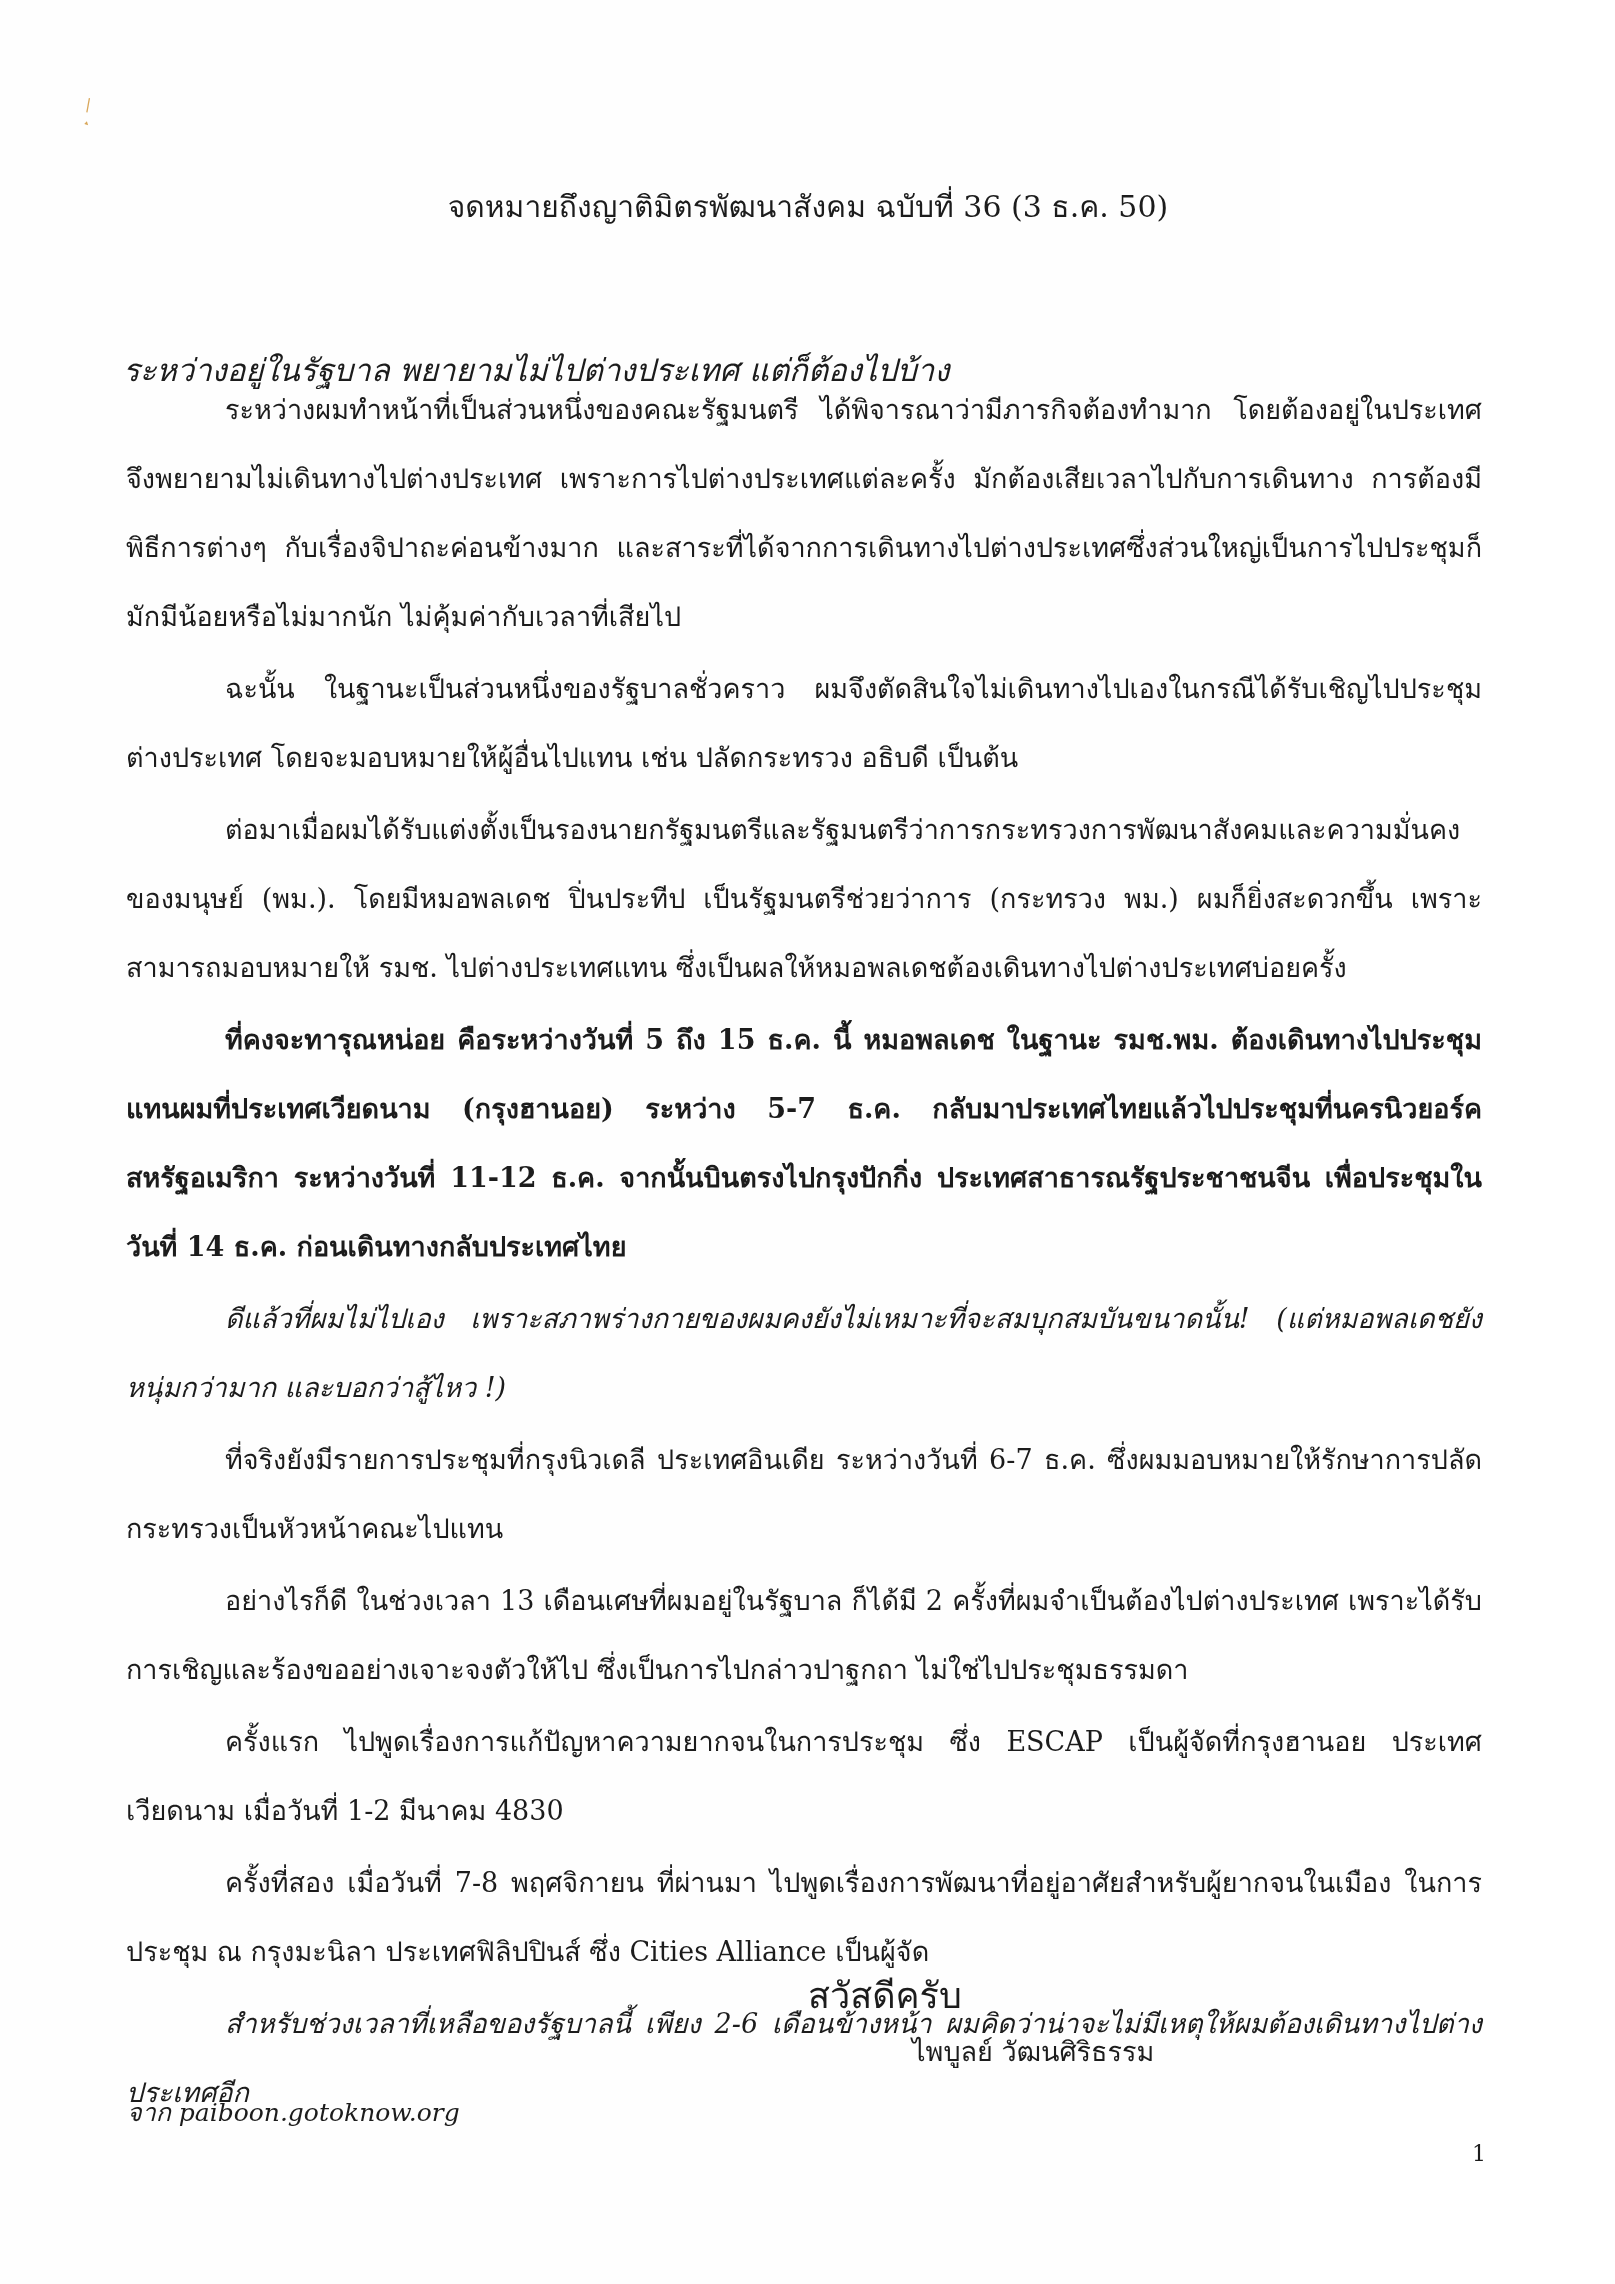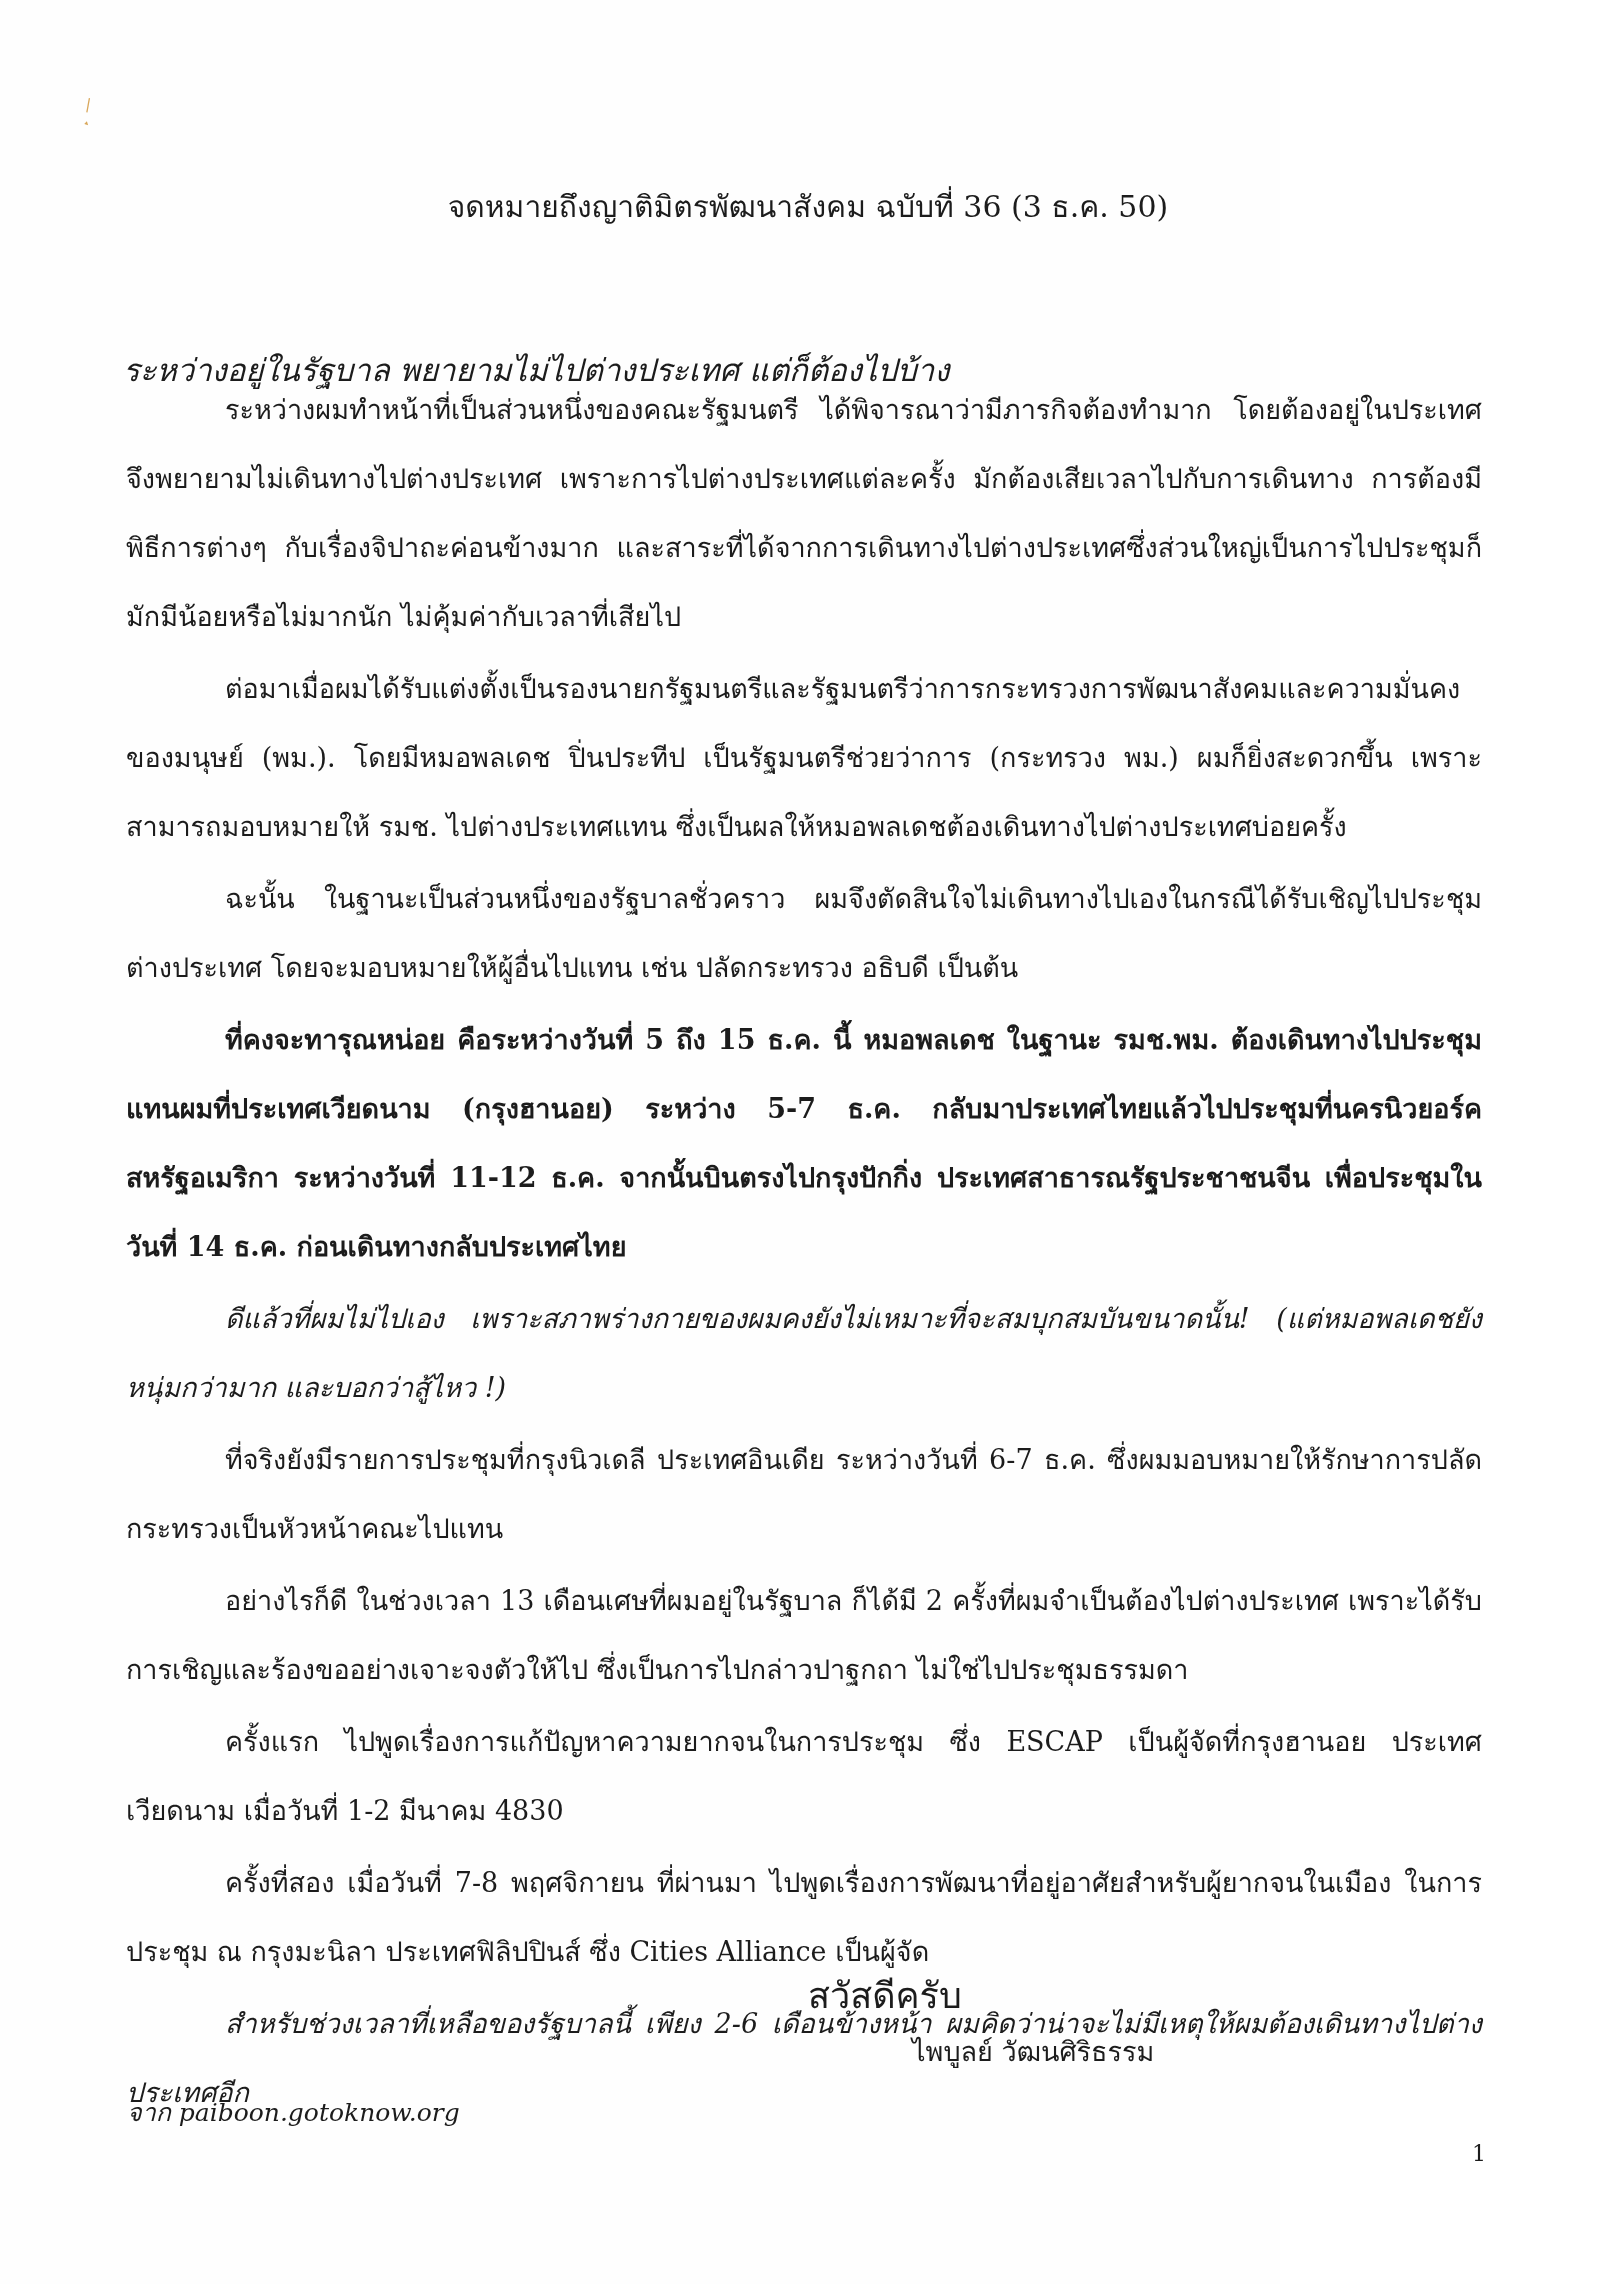--- a/index.html
+++ b/index.html
@@ -26,22 +26,22 @@
   <svg class="mark" viewBox="0 0 14 60">
     <line x1="10" y1="0" x2="6" y2="22" stroke="#d9a75a" stroke-width="2"></line>
     <path d="M2 40 L6 36 L8 42 Z" fill="#d9a75a"></path>
   </svg>
 
   <div class="title">จดหมายถึงญาติมิตรพัฒนาสังคม ฉบับที่ 36 (3 ธ.ค. 50)</div>
   <div class="subtitle">ระหว่างอยู่ในรัฐบาล  พยายามไม่ไปต่างประเทศ แต่ก็ต้องไปบ้าง</div>
 
   <div class="body">
     <p class="para">ระหว่างผมทำหน้าที่เป็นส่วนหนึ่งของคณะรัฐมนตรี ได้พิจารณาว่ามีภารกิจต้องทำมาก โดยต้องอยู่ในประเทศ จึงพยายามไม่เดินทางไปต่างประเทศ เพราะการไปต่างประเทศแต่ละครั้ง มักต้องเสียเวลาไปกับการเดินทาง การต้องมีพิธีการต่างๆ กับเรื่องจิปาถะค่อนข้างมาก และสาระที่ได้จากการเดินทางไปต่างประเทศซึ่งส่วนใหญ่เป็นการไปประชุมก็มักมีน้อยหรือไม่มากนัก ไม่คุ้มค่ากับเวลาที่เสียไป</p>
+    <p class="para">ฉะนั้น ในฐานะเป็นส่วนหนึ่งของรัฐบาลชั่วคราว   ผมจึงตัดสินใจไม่เดินทางไปเองในกรณีได้รับเชิญไปประชุมต่างประเทศ โดยจะมอบหมายให้ผู้อื่นไปแทน เช่น ปลัดกระทรวง อธิบดี เป็นต้น</p>
     <p class="para">ต่อมาเมื่อผมได้รับแต่งตั้งเป็นรองนายกรัฐมนตรีและรัฐมนตรีว่าการกระทรวงการพัฒนาสังคมและความมั่นคงของมนุษย์ (พม.). โดยมีหมอพลเดช  ปิ่นประทีป  เป็นรัฐมนตรีช่วยว่าการ (กระทรวง พม.) ผมก็ยิ่งสะดวกขึ้น เพราะสามารถมอบหมายให้ รมช. ไปต่างประเทศแทน  ซึ่งเป็นผลให้หมอพลเดชต้องเดินทางไปต่างประเทศบ่อยครั้ง</p>
-    <p class="para">ฉะนั้น ในฐานะเป็นส่วนหนึ่งของรัฐบาลชั่วคราว   ผมจึงตัดสินใจไม่เดินทางไปเองในกรณีได้รับเชิญไปประชุมต่างประเทศ โดยจะมอบหมายให้ผู้อื่นไปแทน เช่น ปลัดกระทรวง อธิบดี เป็นต้น</p>
     <p class="para bold">ที่คงจะทารุณหน่อย  คือระหว่างวันที่ 5 ถึง 15 ธ.ค. นี้ หมอพลเดช ในฐานะ รมช.พม. ต้องเดินทางไปประชุมแทนผมที่ประเทศเวียดนาม (กรุงฮานอย) ระหว่าง 5-7 ธ.ค. กลับมาประเทศไทยแล้วไปประชุมที่นครนิวยอร์ค สหรัฐอเมริกา ระหว่างวันที่ 11-12 ธ.ค. จากนั้นบินตรงไปกรุงปักกิ่ง ประเทศสาธารณรัฐประชาชนจีน เพื่อประชุมในวันที่ 14 ธ.ค. ก่อนเดินทางกลับประเทศไทย</p>
     <p class="para italic">ดีแล้วที่ผมไม่ไปเอง เพราะสภาพร่างกายของผมคงยังไม่เหมาะที่จะสมบุกสมบันขนาดนั้น! (แต่หมอพลเดชยังหนุ่มกว่ามาก  และบอกว่าสู้ไหว !)</p>
     <p class="para">ที่จริงยังมีรายการประชุมที่กรุงนิวเดลี ประเทศอินเดีย ระหว่างวันที่ 6-7 ธ.ค. ซึ่งผมมอบหมายให้รักษาการปลัดกระทรวงเป็นหัวหน้าคณะไปแทน</p>
     <p class="para">อย่างไรก็ดี ในช่วงเวลา 13 เดือนเศษที่ผมอยู่ในรัฐบาล ก็ได้มี 2 ครั้งที่ผมจำเป็นต้องไปต่างประเทศ เพราะได้รับการเชิญและร้องขออย่างเจาะจงตัวให้ไป ซึ่งเป็นการไปกล่าวปาฐกถา  ไม่ใช่ไปประชุมธรรมดา</p>
     <p class="para">ครั้งแรก ไปพูดเรื่องการแก้ปัญหาความยากจนในการประชุม ซึ่ง ESCAP   เป็นผู้จัดที่กรุงฮานอย ประเทศเวียดนาม เมื่อวันที่ 1-2 มีนาคม 4830</p>
     <p class="para">ครั้งที่สอง เมื่อวันที่ 7-8 พฤศจิกายน ที่ผ่านมา ไปพูดเรื่องการพัฒนาที่อยู่อาศัยสำหรับผู้ยากจนในเมือง ในการประชุม ณ กรุงมะนิลา ประเทศฟิลิปปินส์ ซึ่ง Cities Alliance เป็นผู้จัด</p>
     <p class="para italic">สำหรับช่วงเวลาที่เหลือของรัฐบาลนี้ เพียง 2-6 เดือนข้างหน้า ผมคิดว่าน่าจะไม่มีเหตุให้ผมต้องเดินทางไปต่างประเทศอีก</p>
   </div>
 
   <div class="closing">สวัสดีครับ</div>

